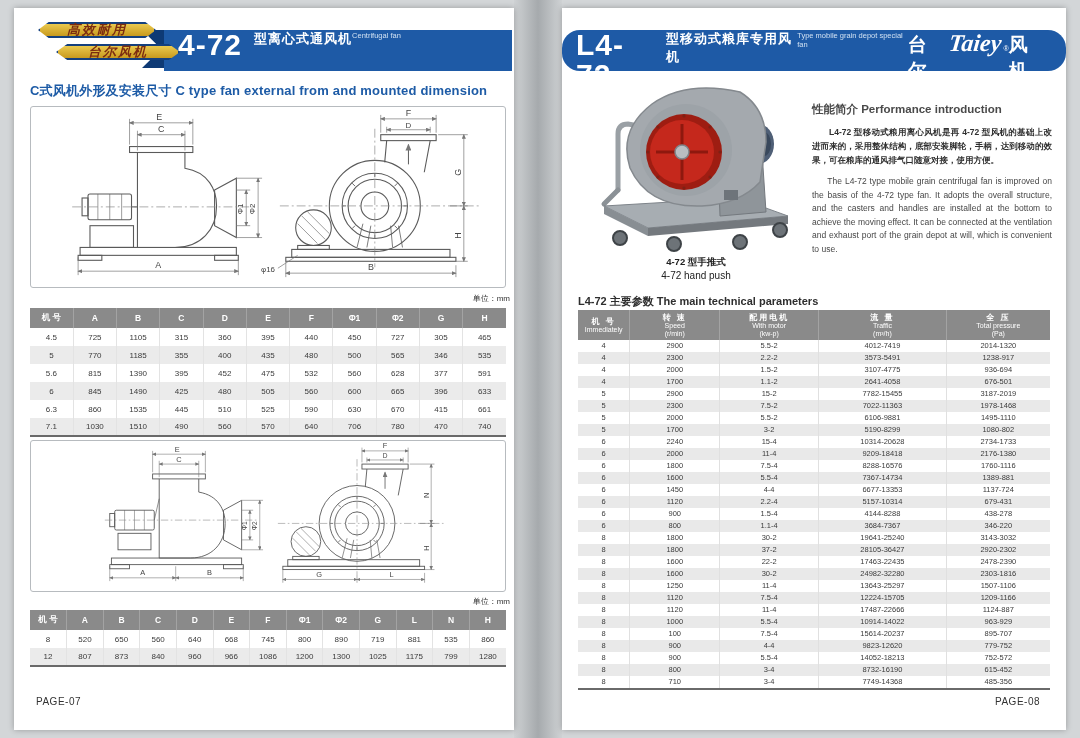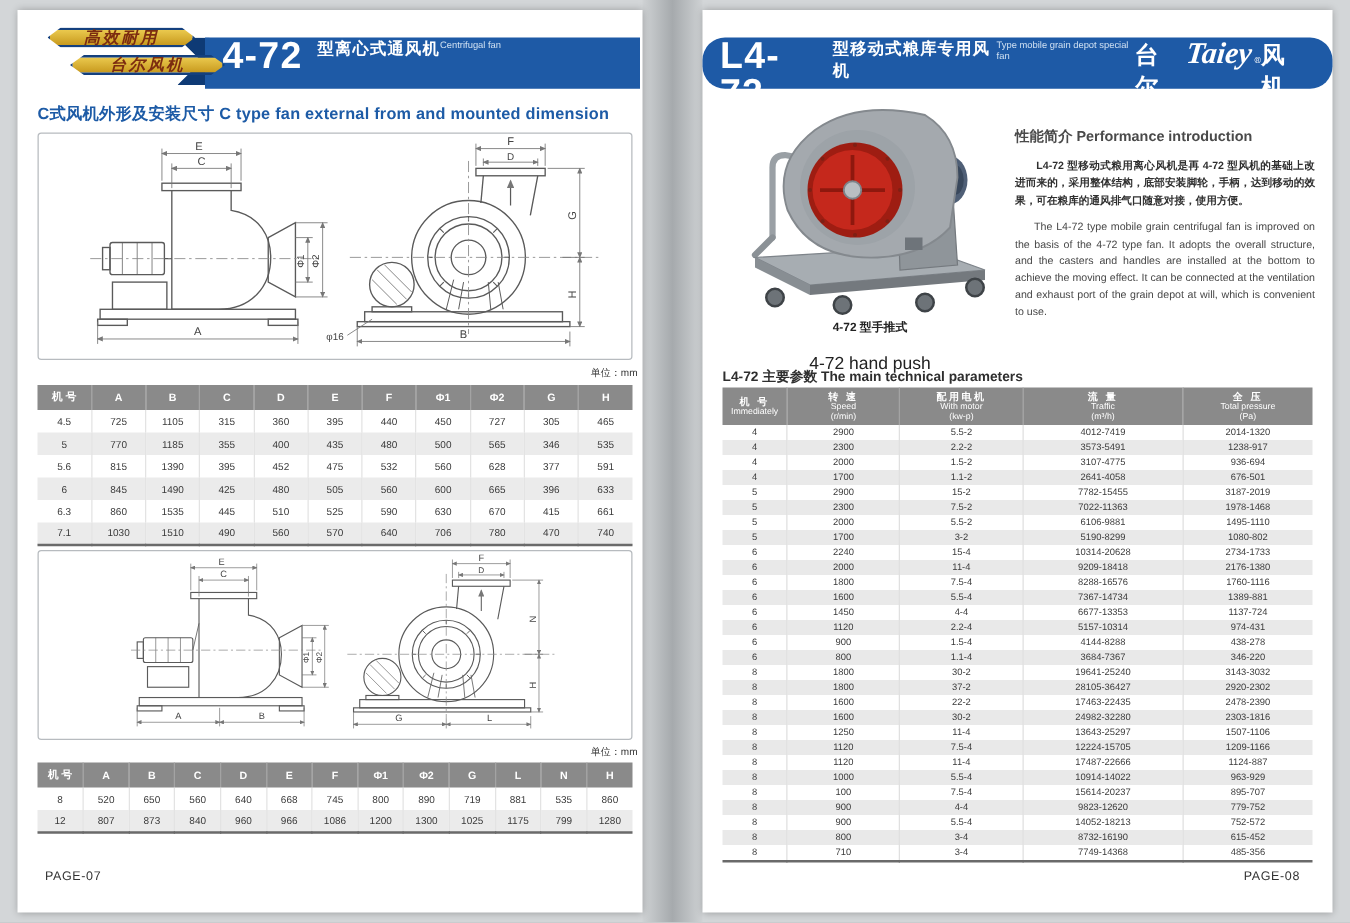--- a/index.html
+++ b/index.html
@@ -56,21 +56,21 @@
   table.dim-table th:last-child, table.dim-table td:last-child { border-right:none; }
   table.dim-table tbody tr:nth-child(even) { background:#ebebeb; }
 
   .page-footer { position:absolute; top:688px; font-size:10px; color:#333; letter-spacing:.5px; }
   .pf-left { left:22px; } .pf-right { right:26px; }
 
   
   .fan-photo { position:absolute; left:28px; top:64px; width:212px; height:180px; }
   .photo-caption { position:absolute; left:28px; top:248px; width:212px; text-align:center; color:#222; }
   .photo-caption .zh { font-size:9.5px; font-weight:bold; }
-  .photo-caption .en { font-size:14px; margin-top:13px; }
+  .photo-caption .en { font-size:10px; margin-top:1px; }
 
   .intro { position:absolute; left:250px; top:94px; width:240px; }
   .intro h3 { font-size:11.5px; color:#4a4a4a; font-weight:bold; margin-bottom:8px; }
   .intro .zh { font-size:8.5px; font-weight:bold; color:#2f2f2f; line-height:1.65; text-align:justify; text-indent:2em; }
   .intro .en { font-size:8.5px; color:#474747; line-height:1.6; text-align:justify; text-indent:1.8em; margin-top:8px; }
 
   .params-title { position:absolute; left:16px; top:286px; font-size:11px; font-weight:bold; color:#2e2e2e; }
 
   table.params-table { position:absolute; left:16px; top:302px; width:472px; border-collapse:collapse; table-layout:fixed;
                        border-bottom:2px solid #6a6a6a; }
@@ -627,21 +627,21 @@
             <td>1450</td>
             <td>4-4</td>
             <td>6677-13353</td>
             <td>1137-724</td>
           </tr>
           <tr>
             <td>6</td>
             <td>1120</td>
             <td>2.2-4</td>
             <td>5157-10314</td>
-            <td>974-431</td>
+            <td>679-431</td>
           </tr>
           <tr>
             <td>6</td>
             <td>900</td>
             <td>1.5-4</td>
             <td>4144-8288</td>
             <td>438-278</td>
           </tr>
           <tr>
             <td>6</td>

